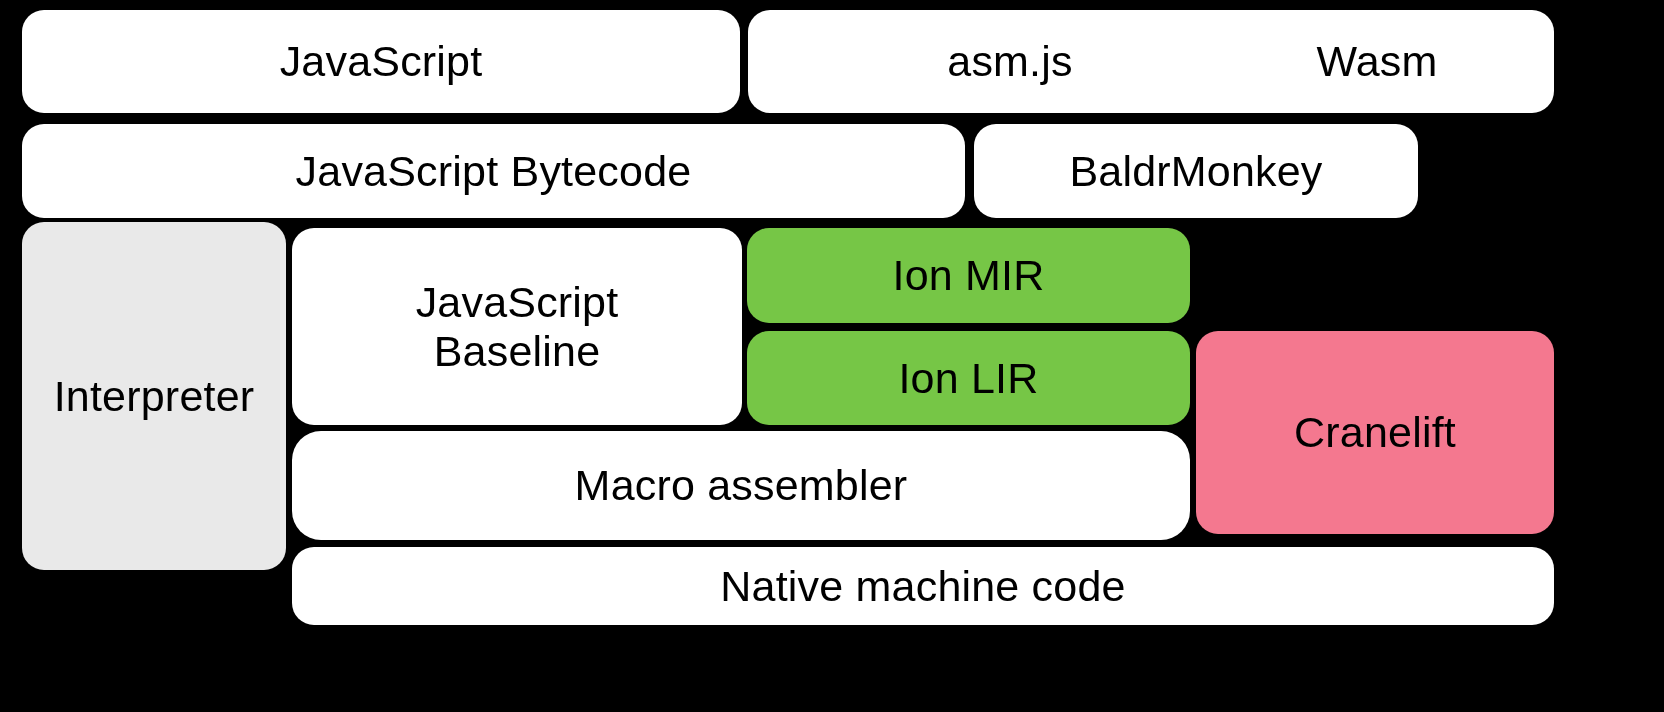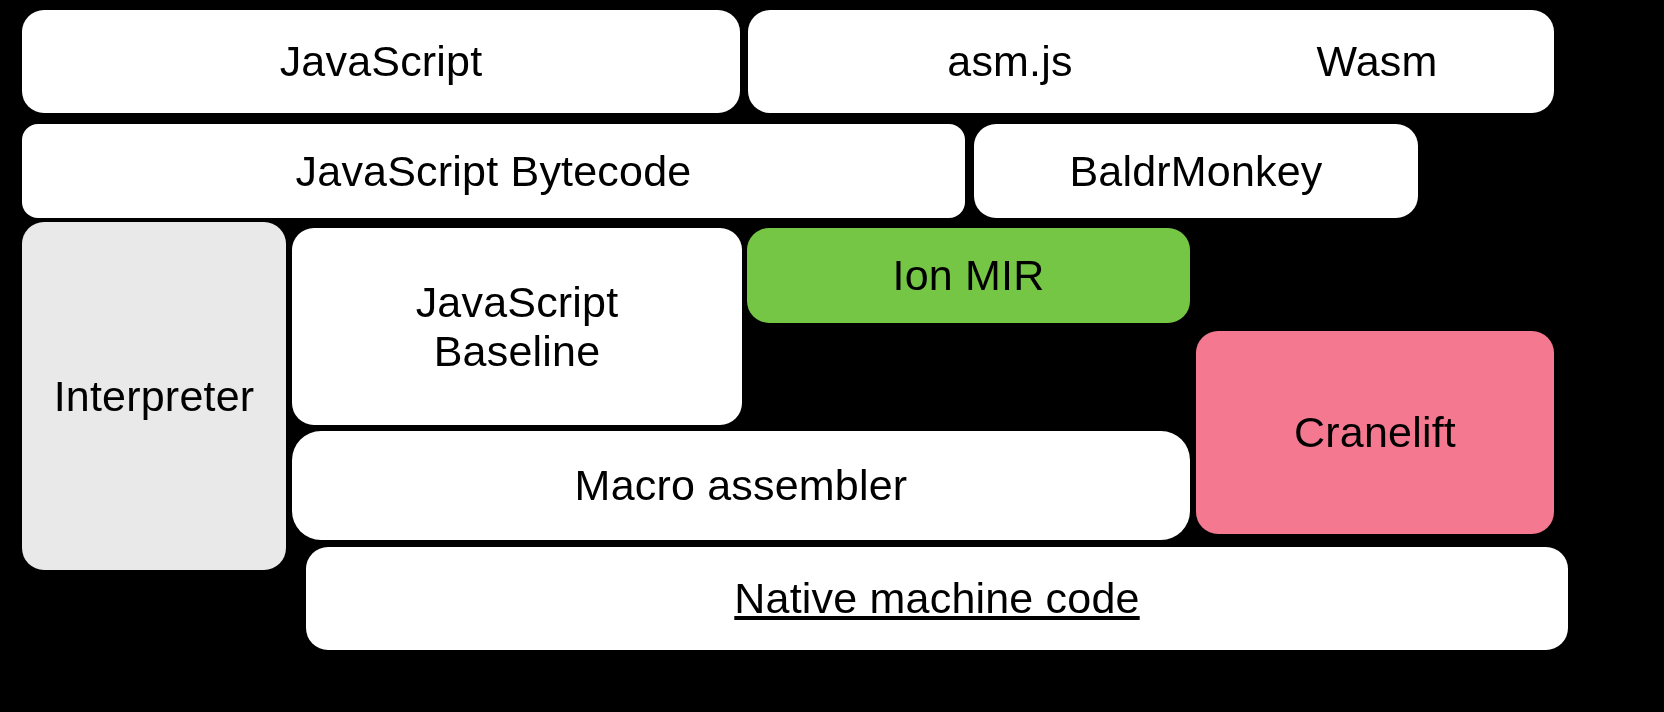--- a/index.html
+++ b/index.html
@@ -40,22 +40,23 @@
   .node.fill-green  { background: #76c646; }
   .node.fill-pink   { background: #f4788f; }
 </style>
 </head>
 <body>
 
 <div id="diagram" style="background: rgb(0, 0, 0);">
     <div class="node fill-white" style="left: 22px; top: 10px; width: 718px; height: 103px;">JavaScript</div>
     <div class="node fill-white" style="left: 748px; top: 10px; width: 524px; height: 103px;">asm.js</div>
     <div class="node fill-white" style="left: 1200px; top: 10px; width: 354px; height: 103px;">Wasm</div>
-    <div class="node fill-white" style="left: 22px; top: 124px; width: 943px; height: 94px; border-radius: 16px;">JavaScript Bytecode</div>
+    <div class="node fill-white" style="left: 22px; top: 124px; width: 943px; height: 94px;">JavaScript Bytecode</div>
     <div class="node fill-white" style="left: 974px; top: 124px; width: 444px; height: 94px; text-align: right;">BaldrMonkey</div>
     <div class="node fill-gray" style="left: 22px; top: 222px; width: 264px; height: 348px;">Interpreter</div>
     <div class="node fill-white" style="left: 292px; top: 228px; width: 450px; height: 197px;">JavaScript
 Baseline</div>
     <div class="node fill-green" style="left: 747px; top: 228px; width: 443px; height: 95px;">Ion MIR</div>
+    <div class="node fill-green" style="left: 747px; top: 331px; width: 443px; height: 94px;">Ion LIR</div>
     <div class="node fill-pink" style="left: 1196px; top: 331px; width: 358px; height: 203px;">Cranelift</div>
     <div class="node fill-white" style="left: 292px; top: 431px; width: 898px; height: 109px; border-radius: 29px;">Macro assembler</div>
-    <div class="node fill-white" style="left: 306px; top: 547px; width: 1262px; height: 103px; text-decoration: underline;">Native machine code</div>
+    <div class="node fill-white" style="left: 292px; top: 547px; width: 1262px; height: 78px;">Native machine code</div>
   </div>
 
 </body></html>

